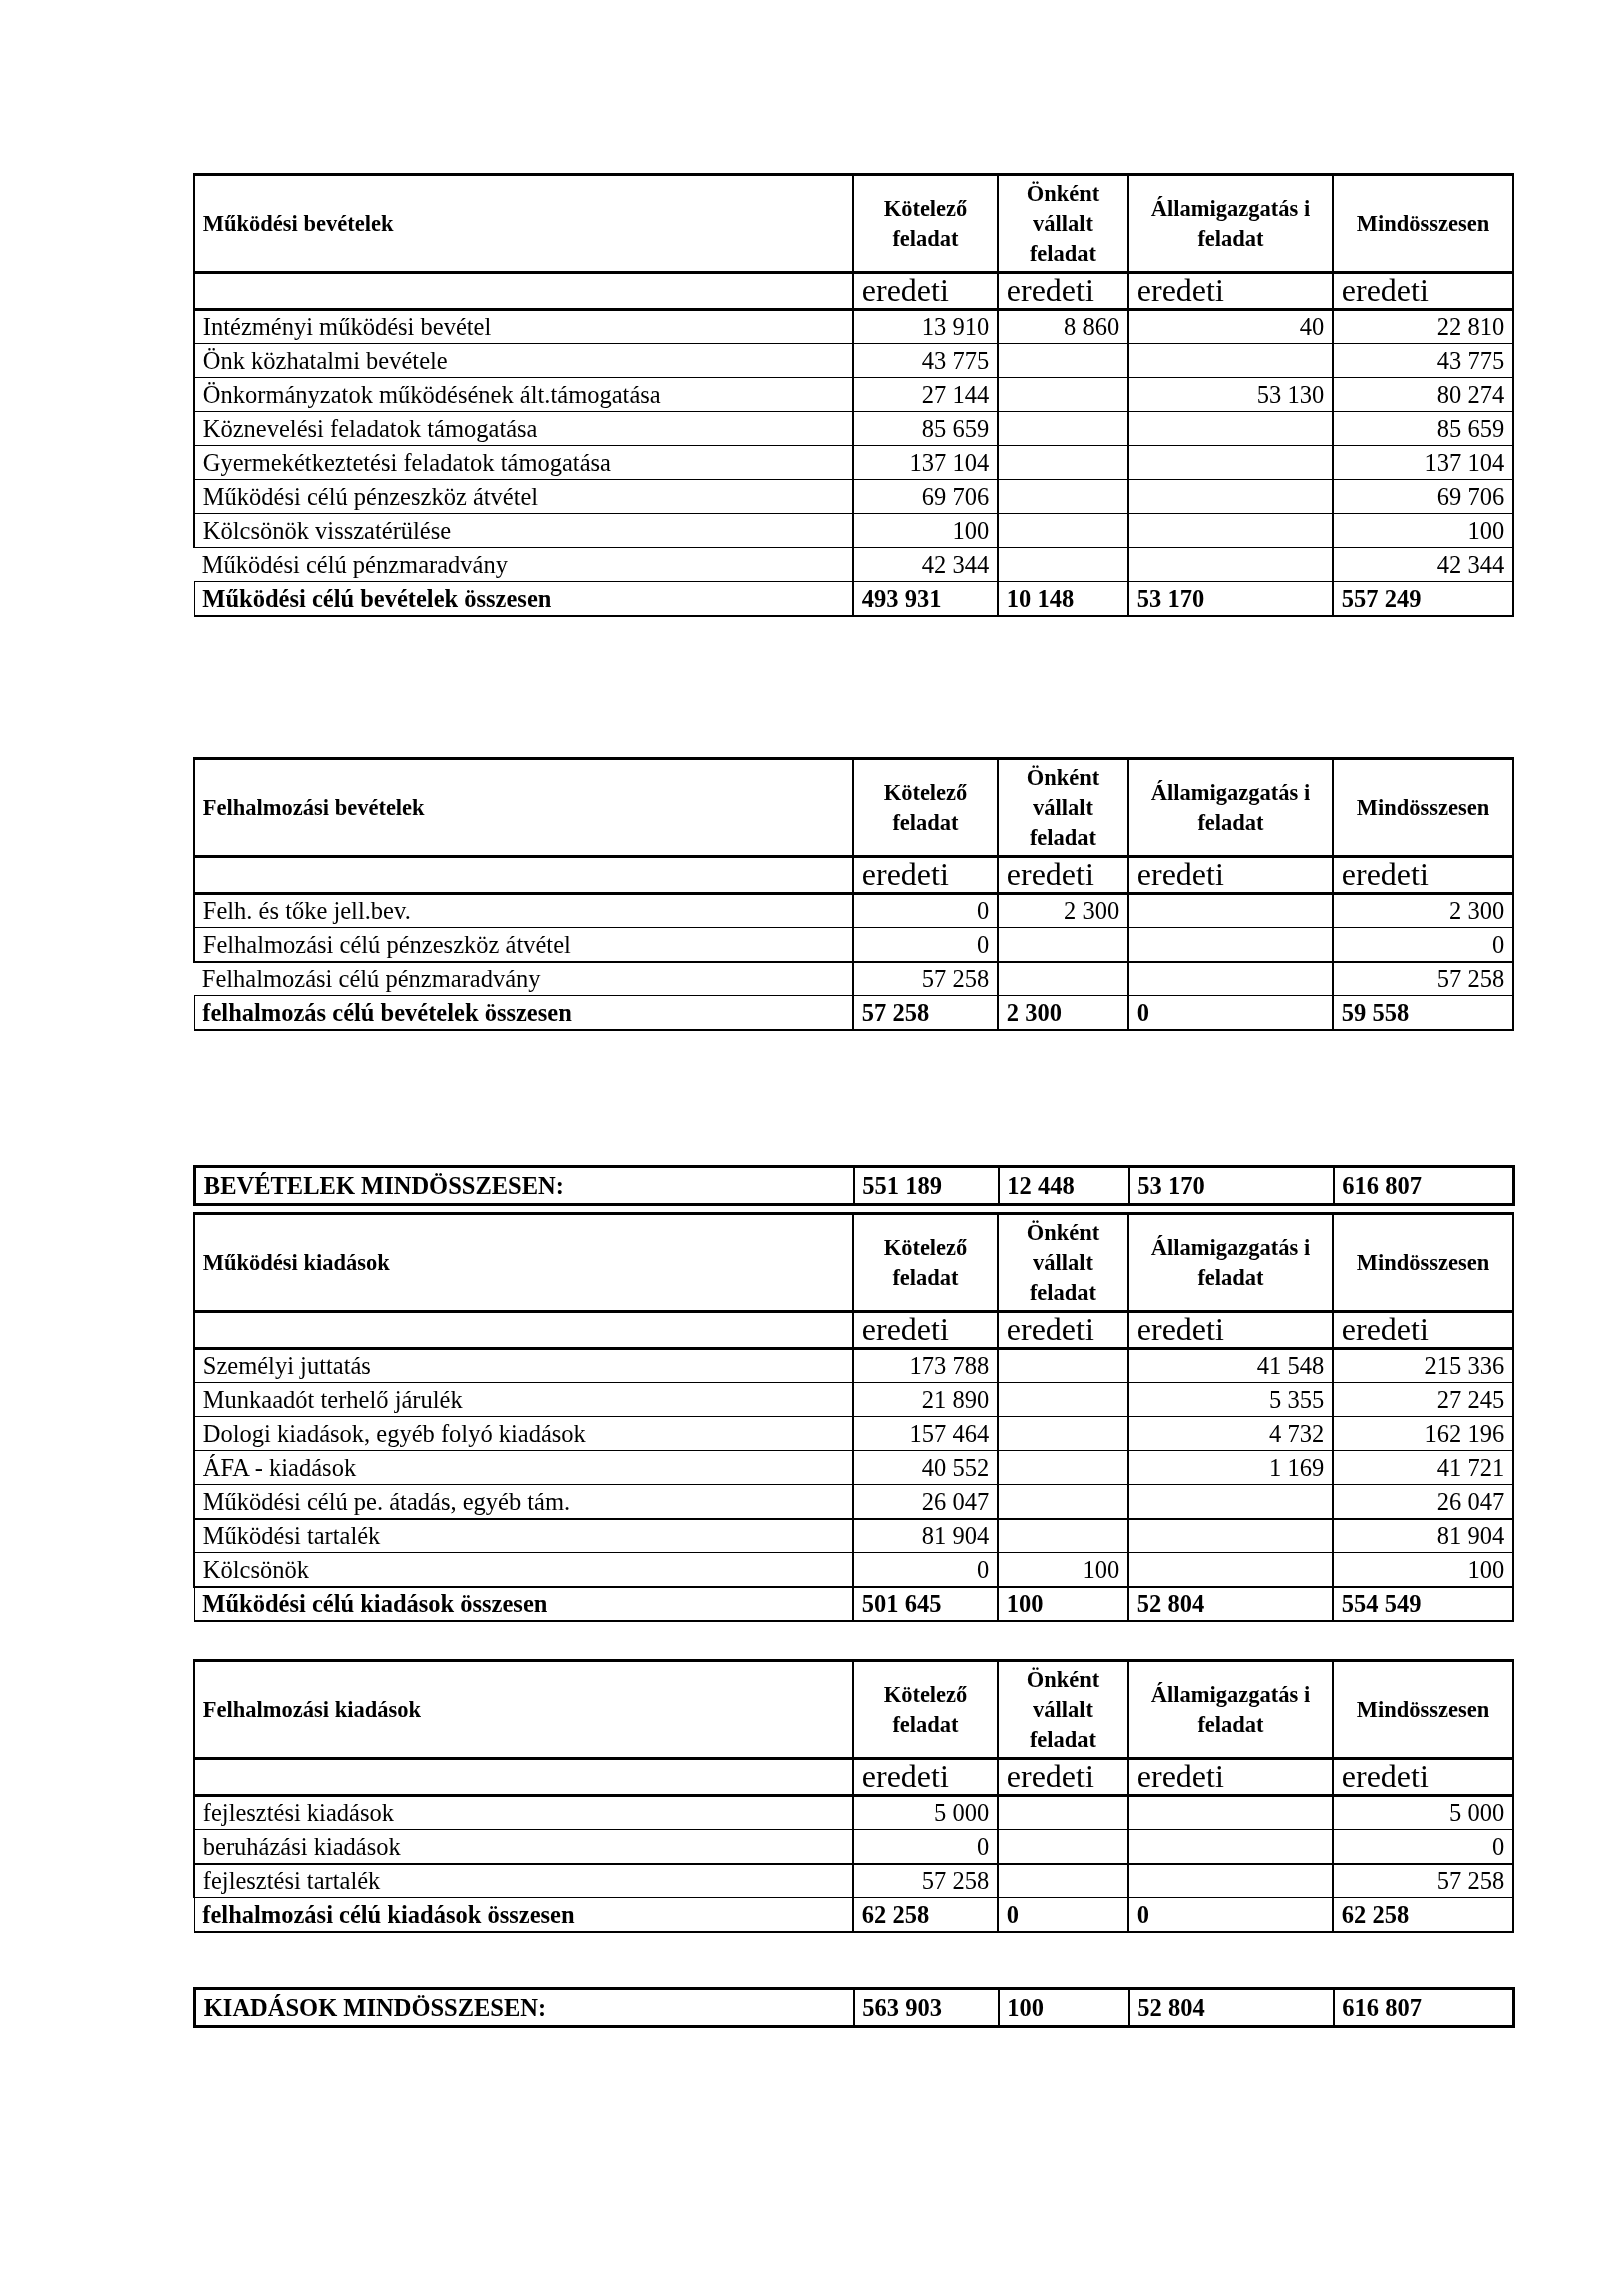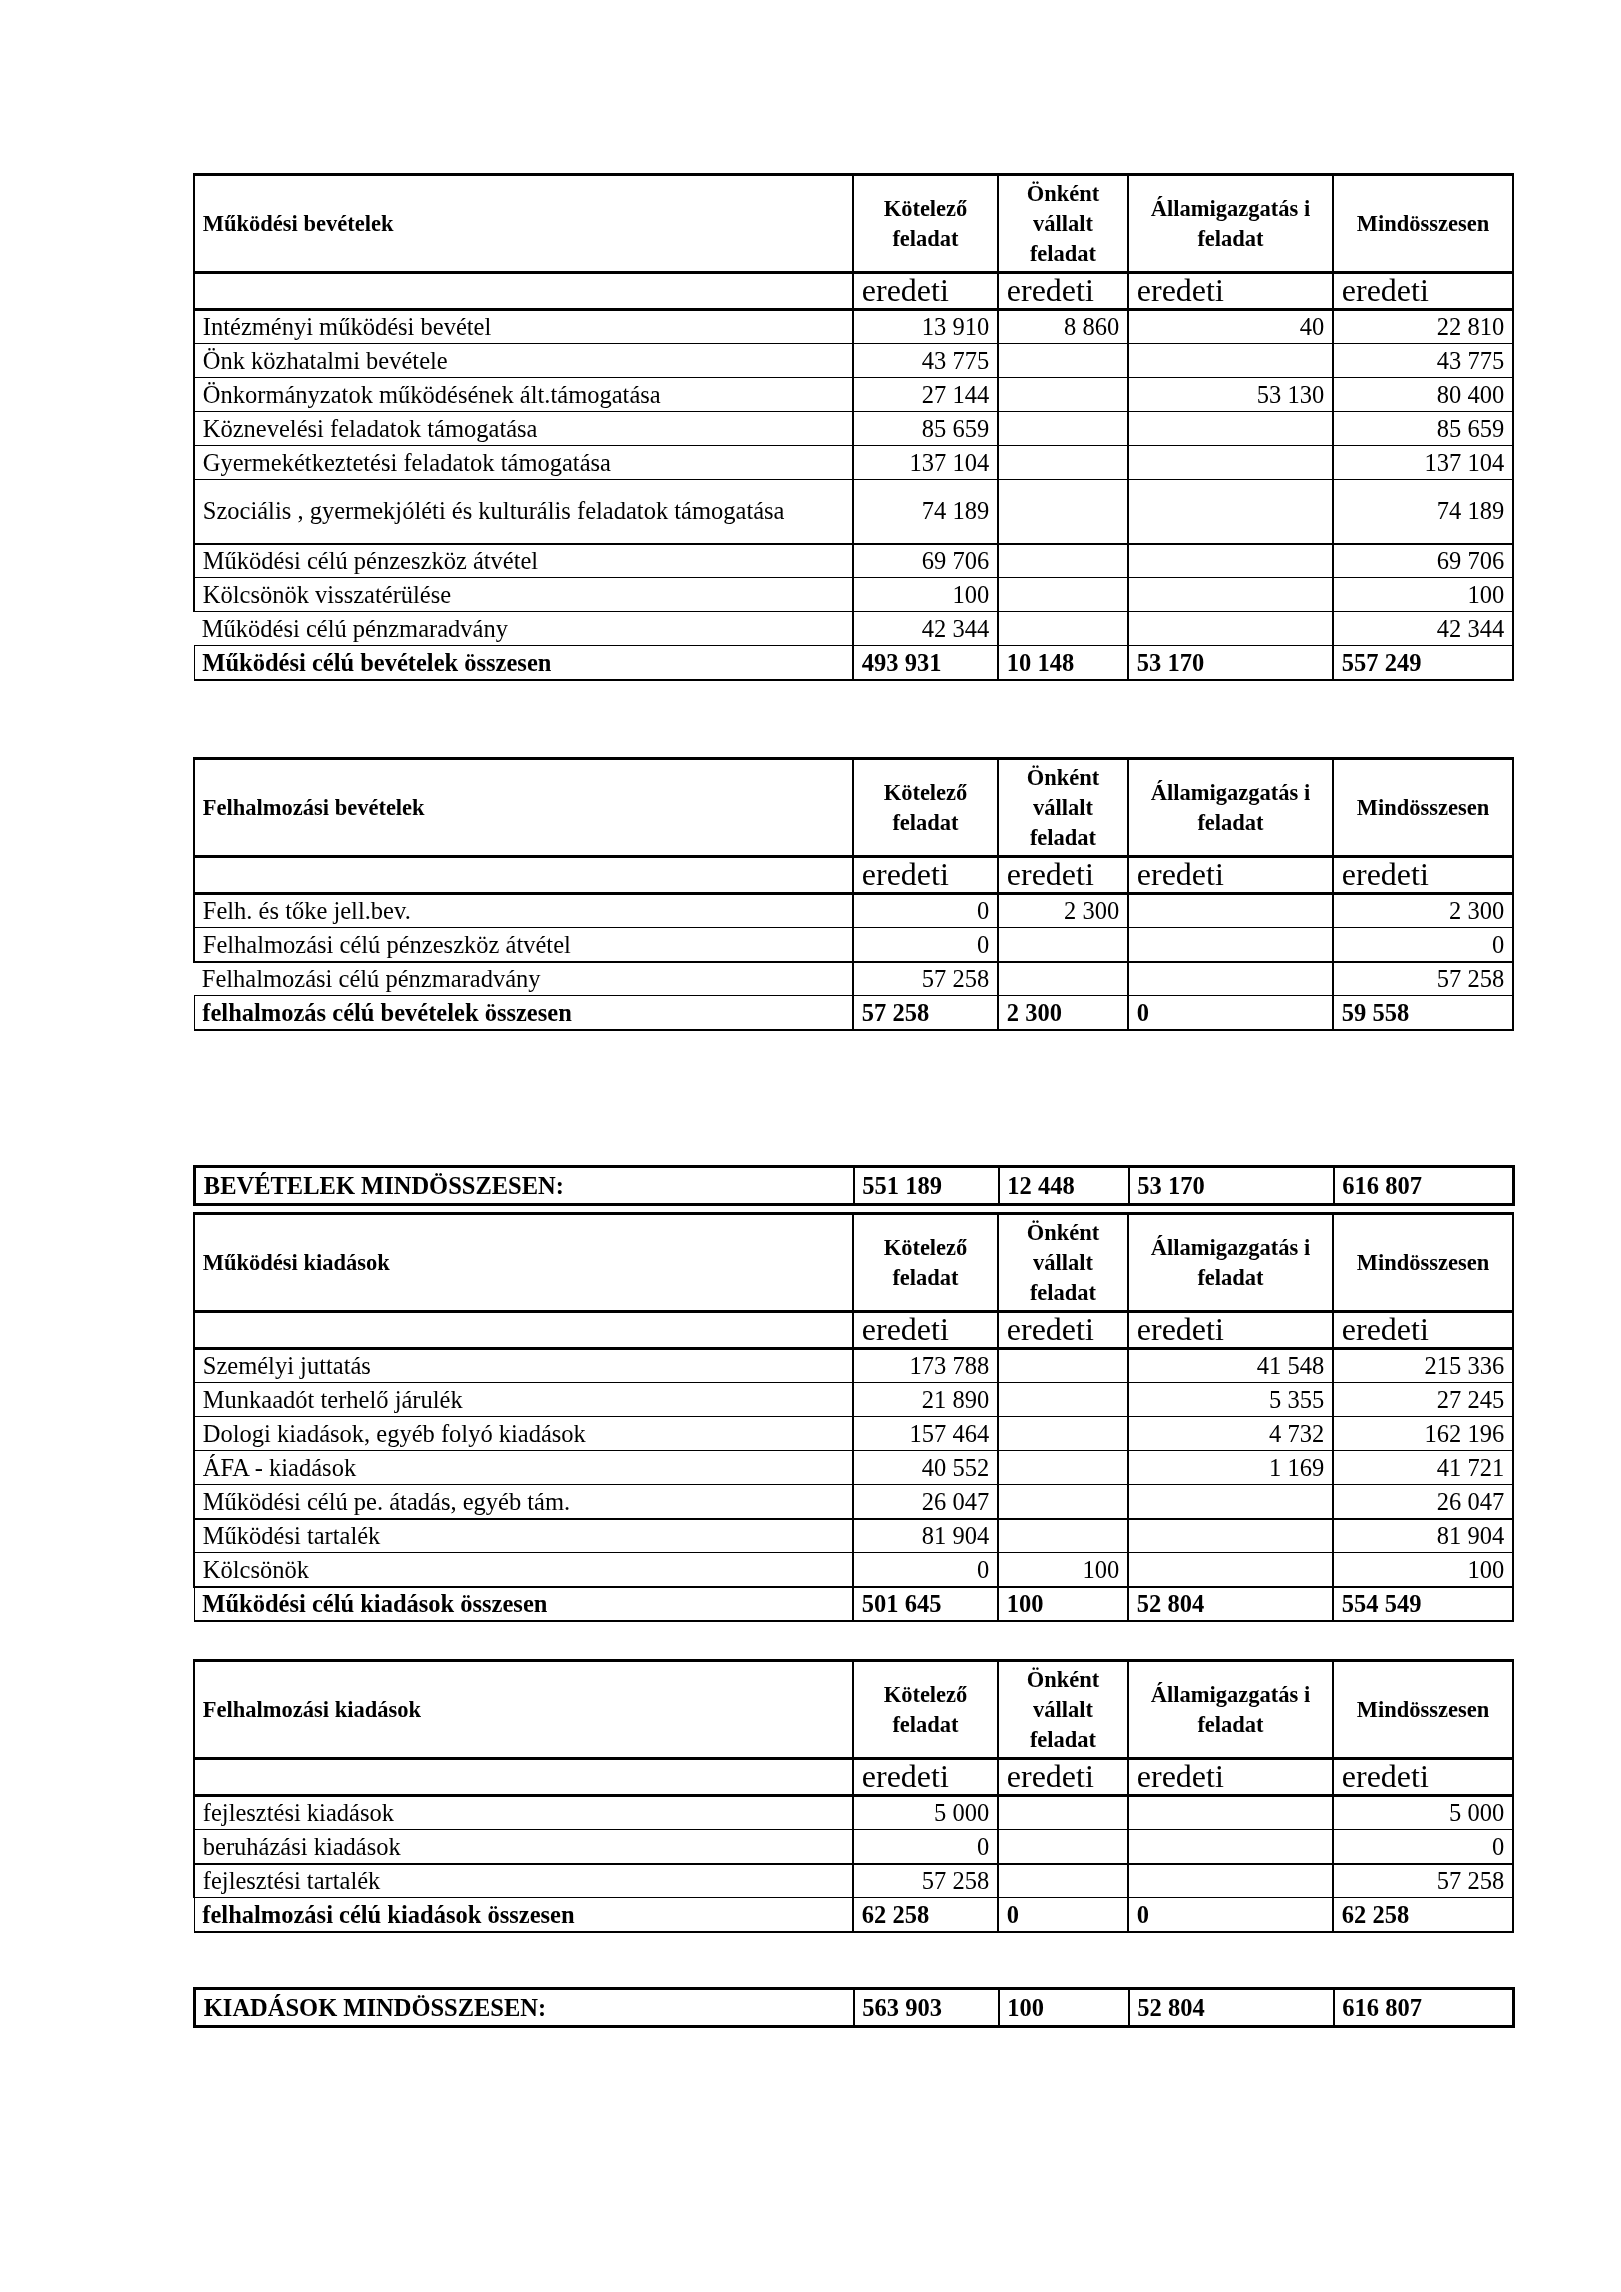--- a/index.html
+++ b/index.html
@@ -79,42 +79,35 @@
     <td class="num">43 775</td>
     <td class="num"></td>
     <td class="num"></td>
     <td class="num">43 775</td>
   </tr>
   <tr class="row">
     <td>Önkormányzatok működésének ált.támogatása</td>
     <td class="num">27 144</td>
     <td class="num"></td>
     <td class="num">53 130</td>
-    <td class="num">80 400</td>
+    <td class="num">80 274</td>
   </tr>
   <tr class="row">
     <td>Köznevelési  feladatok támogatása</td>
     <td class="num">85 659</td>
     <td class="num"></td>
     <td class="num"></td>
     <td class="num">85 659</td>
   </tr>
   <tr class="row">
     <td>Gyermekétkeztetési feladatok támogatása</td>
     <td class="num">137 104</td>
     <td class="num"></td>
     <td class="num"></td>
     <td class="num">137 104</td>
-  </tr>
-  <tr class="row tall thick">
-    <td>Szociális , gyermekjóléti és kulturális  feladatok támogatása</td>
-    <td class="num">74 189</td>
-    <td class="num"></td>
-    <td class="num"></td>
-    <td class="num">74 189</td>
   </tr>
   <tr class="row">
     <td>Működési célú pénzeszköz átvétel</td>
     <td class="num">69 706</td>
     <td class="num"></td>
     <td class="num"></td>
     <td class="num">69 706</td>
   </tr>
   <tr class="row">
     <td>Kölcsönök visszatérülése</td>

